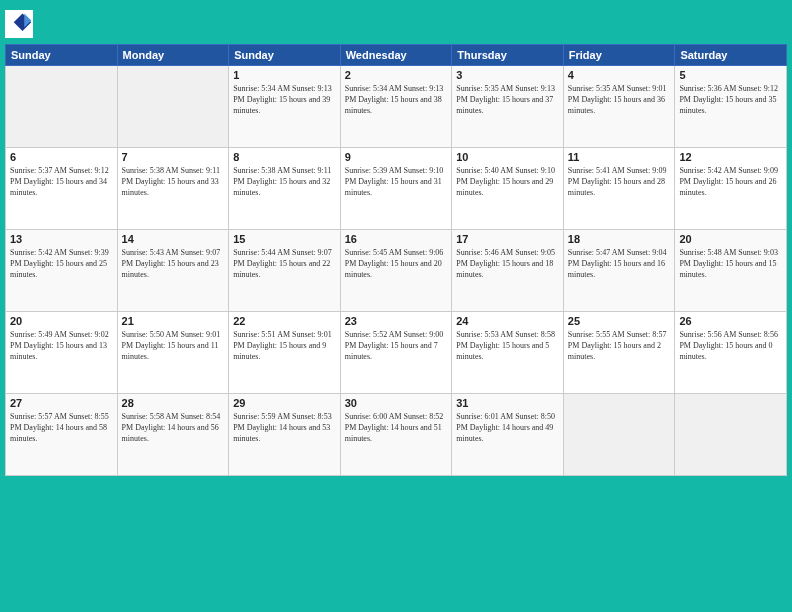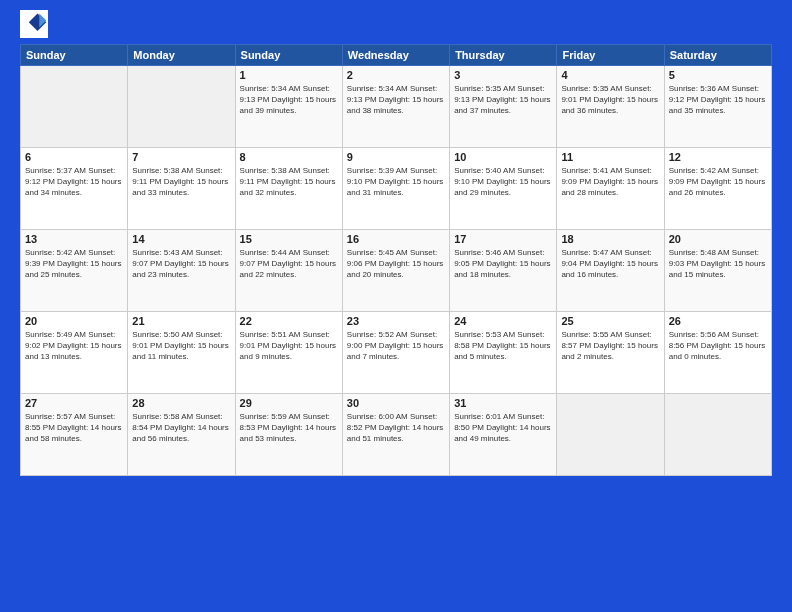--- a/index.html
+++ b/index.html
@@ -6,22 +6,22 @@
     body {
       width: 792px;
       height: 612px;
       font-family: Arial, sans-serif;
       background: #fff;
       overflow: hidden;
     }
     .page {
       width: 792px;
       height: 612px;
-      padding: 10px 20px;
-      background: #1d4ed8;
+      padding: 10px 5px;
+      background: #14b8a6;
     }
     .header {
       display: flex;
       justify-content: space-between;
       align-items: flex-start;
       margin-bottom: 6px;
     }
     .logo {
       display: flex;
       align-items: center;
@@ -83,20 +83,21 @@
       font-size: 11px;
       font-weight: bold;
       color: #222;
       display: block;
       margin-bottom: 2px;
     }
     .day-detail {
       font-size: 8px;
       color: #333;
       line-height: 1.4;
+      font-family: Liberation Serif, serif;
     }
     .empty-cell {
       background: #f0f0f0 !important;
     }
   </style>
 </head>
 <body>
 
 <div class="page">
   <div class="header">

